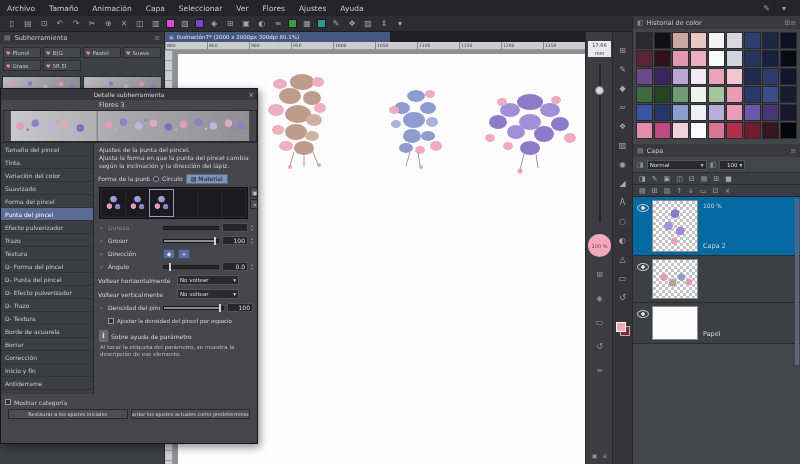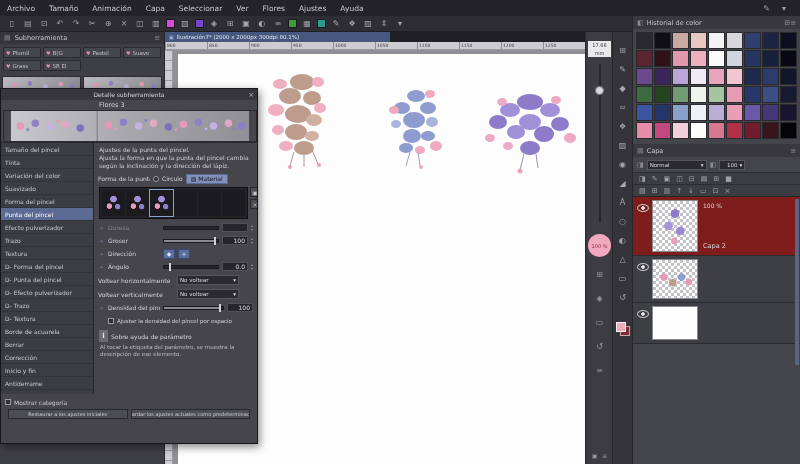--- a/index.html
+++ b/index.html
@@ -70,21 +70,21 @@
 .sw{width:17px;height:17px;border:1px solid #2a2a2e}
 
 #layers{left:632px;top:144px;width:168px;height:320px}
 #blendrow{height:15px;display:flex;align-items:center;gap:3px;padding:0 4px}
 .combo{height:10px;background:#2a2a2f;border:1px solid #55555c;display:flex;align-items:center;justify-content:space-between;font-size:5.5px;padding:0 2px;color:#dadade}
 #blend-select{width:60px}
 #opacity-box{width:26px;justify-content:flex-end;gap:2px}
 .lrowicons{height:12px;display:flex;align-items:center;gap:6px;padding:0 6px;color:#a2a2aa;font-size:7px;background:#3c3c43;border-top:1px solid #2c2c32}
 #llist{border-top:1px solid #26262b;position:relative}
 .lrow{display:flex;align-items:stretch;gap:3px;padding:3px 4px;background:#3e3e45;border-bottom:1px solid #2a2a2f}
-.lrow.sel{background:#7f1d1d}
+.lrow.sel{background:#0369a1}
 .eye{width:12px;height:8px;margin-top:4px;border:1px solid #c2c2c8;border-radius:50%;background:radial-gradient(circle,#e6e6ea 0 1.5px,transparent 2px);flex:none}
 .thumb{width:46px;border:1px solid #8a8a90;position:relative;flex:none;
  background-image:linear-gradient(45deg,#c4c4c8 25%,transparent 25%,transparent 75%,#c4c4c8 75%),linear-gradient(45deg,#c4c4c8 25%,transparent 25%,transparent 75%,#c4c4c8 75%);
  background-size:6px 6px;background-position:0 0,3px 3px;background-color:#fff}
 .thumb.purple{height:52px}
 .thumb.pink{height:40px}
 .thumb.white{height:34px;background-image:none;background:#fefefe}
 .thumb.purple::after{content:"";position:absolute;inset:0;background:
  radial-gradient(circle at 50% 25%,#8d7bca 0 4px,transparent 4.6px),
  radial-gradient(circle at 35% 50%,#a595dc 0 4px,transparent 4.6px),
@@ -486,20 +486,24 @@
       <span class="lname">Capa 2</span>
     </span>
   </div>
         <div class="lrow">
     <span class="eye"></span>
     <span class="thumb pink"></span>
   </div>
         <div class="lrow">
     <span class="eye"></span>
     <span class="thumb white"></span>
+    <span class="lmeta">
+      <span class="lop"></span>
+      <span class="lname">Papel</span>
+    </span>
   </div>
         <span id="lscroll"></span>
       </div>
   </div>
 
   <div id="dialog">
     <div id="dtitle">
       <span>Detalle subherramienta</span>
       <span id="dclose">×</span>
     </div>

